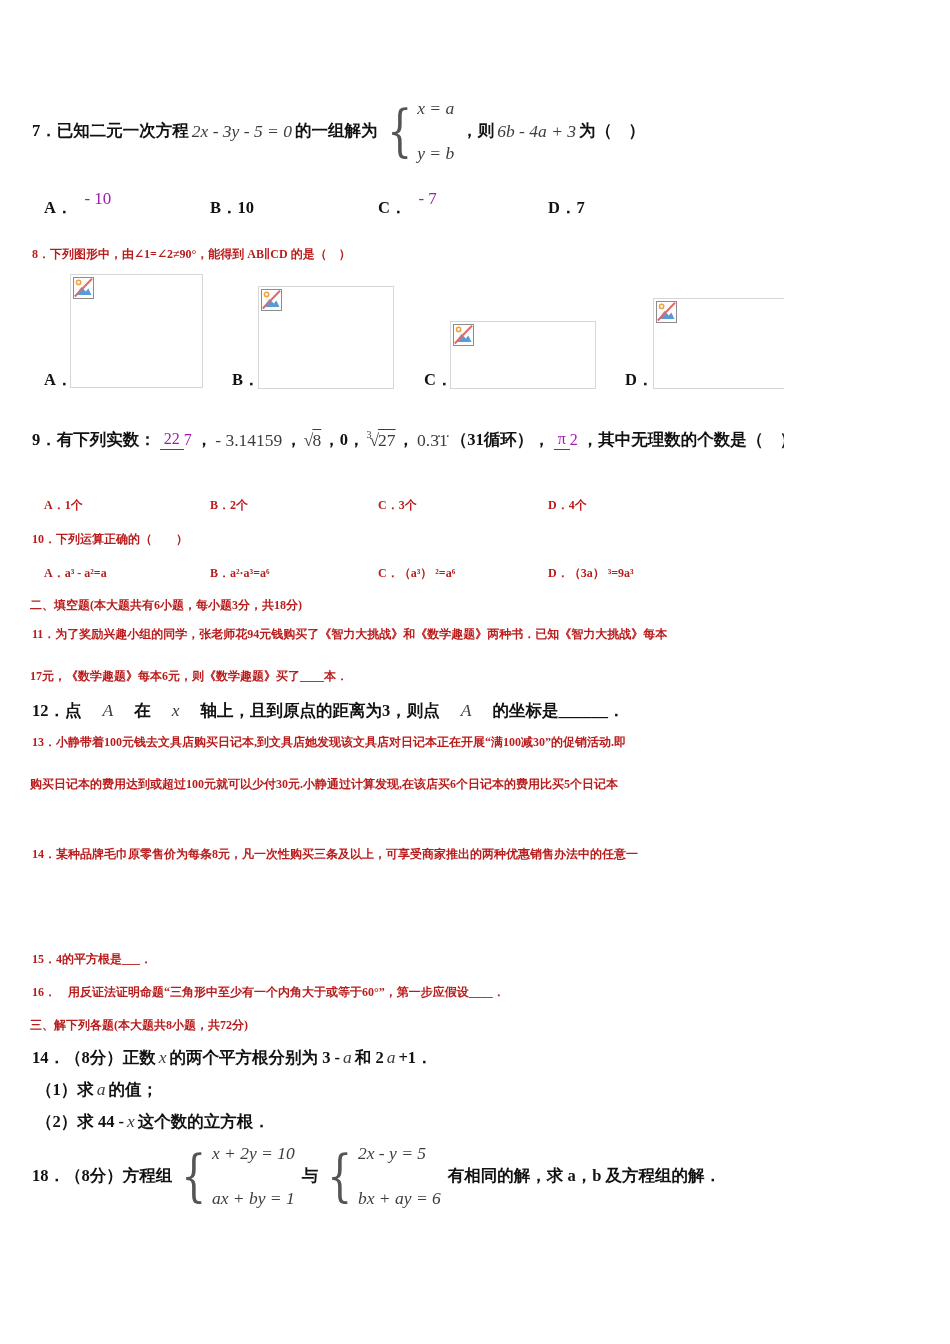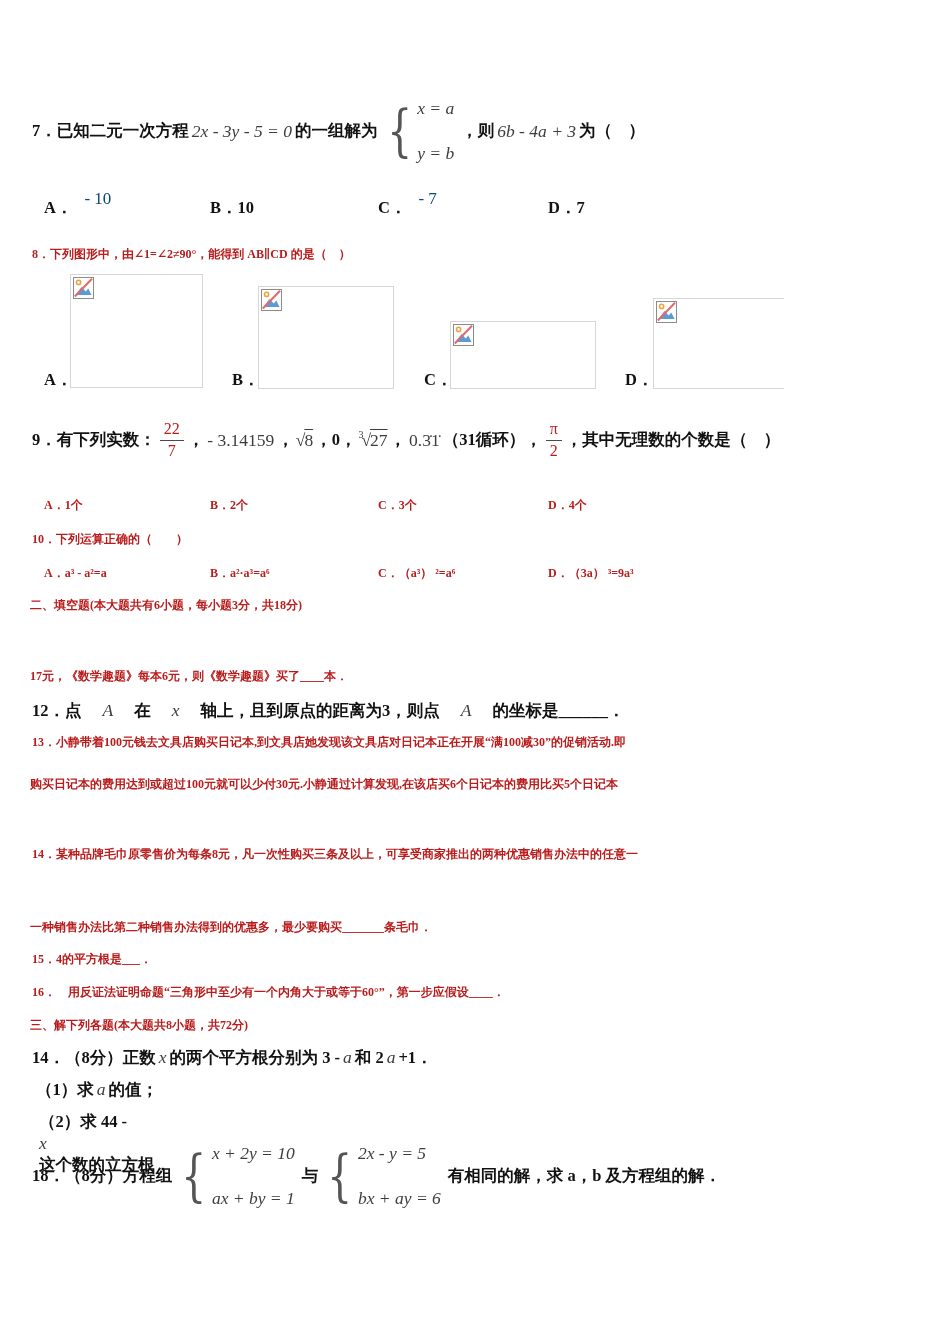--- a/index.html
+++ b/index.html
@@ -9,23 +9,23 @@
   .ln.vcenter{align-items:center;}
   .t-cjk{font-family:"Liberation Serif","DejaVu Serif",serif;font-weight:700;color:#121212;
          font-size:16.5px;white-space:pre;}
   .plain{position:absolute;font-family:"Liberation Serif","DejaVu Serif",serif;font-weight:700;
          color:#b91c1c;font-size:12px;white-space:pre;}
   .t-math{font-family:"Liberation Serif","DejaVu Serif",serif;font-style:italic;font-weight:400;
           color:#3d3d3d;font-size:17.5px;margin:0 3px;white-space:pre;}
   .t-up{font-family:"Liberation Serif","DejaVu Serif",serif;font-style:normal;font-weight:400;
         color:#3d3d3d;font-size:17.5px;margin:0 3px;white-space:pre;}
   .t-raise{display:inline-block;transform:translateY(-9px);font-family:"Liberation Serif","DejaVu Serif",serif;
-           font-weight:400;font-style:normal;color:#0c4a6e;font-size:17px;margin-left:12px;white-space:pre;}
-  .frac{display:inline-flex;flex-direction:column;align-items:center;margin:0 4px;
-        font-family:"Liberation Serif","DejaVu Serif",serif;color:#b91c1c;font-size:16px;line-height:1.15;}
+           font-weight:400;font-style:normal;color:#a21caf;font-size:17px;margin-left:12px;white-space:pre;}
+  .frac{display:inline-flex;flex-direction:row;align-items:center;margin:0 4px;
+        font-family:"Liberation Serif","DejaVu Serif",serif;color:#a21caf;font-size:16px;line-height:1.15;}
   .frac .num{padding:0 4px 1px;border-bottom:1.4px solid #4a4a4a;}
   .frac .den{padding-top:1px;}
   .sqrt{font-family:"Liberation Serif","DejaVu Serif",serif;color:#3d3d3d;font-size:17.5px;margin:0 2px;white-space:nowrap;}
   .sqrt .deg{font-size:10px;vertical-align:8px;margin-right:-2px;}
   .sqrt .rsign{margin-right:-1px;}
   .sqrt .rad{text-decoration:overline;}
   .sys{display:inline-flex;align-items:center;margin:0 4px;}
   .sys .brace{font-family:"DejaVu Serif",serif;font-size:56px;font-weight:400;color:#555;
               transform:scaleX(0.7);line-height:0.95;margin-right:-3px;}
   .sys .rows{display:inline-flex;flex-direction:column;gap:24px;}
@@ -102,34 +102,34 @@
   <div class="plain" style="left:548px;top:497px;">D．4个</div>
 
   <div class="plain" style="left:32px;top:531px;">10．下列运算正确的（　　）</div>
   <div class="plain" style="left:44px;top:565px;">A．a³ - a²=a</div>
   <div class="plain" style="left:210px;top:565px;">B．a²·a³=a⁶</div>
   <div class="plain" style="left:378px;top:565px;">C．（a³） ²=a⁶</div>
   <div class="plain" style="left:548px;top:565px;text-align:center;">D．（3a） ³=9a³</div>
 
   <div class="plain" style="left:30px;top:597px;">二、填空题(本大题共有6小题，每小题3分，共18分)</div>
 
+  <div class="plain" style="left:32px;top:626px;">11．为了奖励兴趣小组的同学，张老师花94元钱购买了《智力大挑战》和《数学趣题》两种书．已知《智力大挑战》每本</div>
   <div class="plain" style="left:30px;top:668px;">17元，《数学趣题》每本6元，则《数学趣题》买了____本．</div>
 
   <div class="ln" style="left:32px;top:700px;gap:18px;"><span class="t-cjk">12．点</span><span class="t-math">A</span><span class="t-cjk">在</span><span class="t-math">x</span><span class="t-cjk">轴上，且到原点的距离为3，则点</span><span class="t-math">A</span><span class="t-cjk">的坐标是______．</span></div>
 
   <div class="plain" style="left:32px;top:734px;">13．小静带着100元钱去文具店购买日记本,到文具店她发现该文具店对日记本正在开展“满100减30”的促销活动.即</div>
   <div class="plain" style="left:30px;top:776px;">购买日记本的费用达到或超过100元就可以少付30元.小静通过计算发现,在该店买6个日记本的费用比买5个日记本</div>
 
   <div class="plain" style="left:32px;top:846px;">14．某种品牌毛巾原零售价为每条8元，凡一次性购买三条及以上，可享受商家推出的两种优惠销售办法中的任意一</div>
-  <div class="plain" style="left:30px;top:919px;">一种销售办法比第二种销售办法得到的优惠多，最少要购买_______条毛巾．</div>
 
   <div class="plain" style="left:32px;top:951px;">15．4的平方根是___．</div>
   <div class="plain" style="left:32px;top:984px;">16．　用反证法证明命题“三角形中至少有一个内角大于或等于60°”，第一步应假设____．</div>
 
   <div class="plain" style="left:30px;top:1017px;">三、解下列各题(本大题共8小题，共72分)</div>
 
   <div class="ln" style="left:32px;top:1047px;"><span class="t-cjk">14．（8分）正数</span><span class="t-math">x</span><span class="t-cjk">的两个平方根分别为 3 -</span><span class="t-math">a</span><span class="t-cjk">和 2</span><span class="t-math">a</span><span class="t-cjk">+1．</span></div>
   <div class="ln" style="left:36px;top:1079px;justify-content:center;"><span class="t-cjk">（1）求</span><span class="t-math">a</span><span class="t-cjk">的值；</span></div>
-  <div class="ln" style="left:36px;top:1111px;flex-direction:column;"><span class="t-cjk">（2）求 44 -</span><span class="t-math">x</span><span class="t-cjk">这个数的立方根．</span></div>
+  <div class="ln" style="left:36px;top:1111px;"><span class="t-cjk">（2）求 44 -</span><span class="t-math">x</span><span class="t-cjk">这个数的立方根．</span></div>
 
   <div class="ln vcenter" style="left:32px;top:1140px;height:72px;"><span class="t-cjk">18．（8分）方程组</span><span class="sys"><span class="brace">{</span><span class="rows"><span class="t-math row">x + 2y = 10</span><span class="t-math row">ax + by = 1</span></span></span><span class="t-cjk">与</span><span class="sys"><span class="brace">{</span><span class="rows"><span class="t-math row">2x - y = 5</span><span class="t-math row">bx + ay = 6</span></span></span><span class="t-cjk">有相同的解，求 a，b 及方程组的解．</span></div>
 
 </div>
 
 </body></html>

